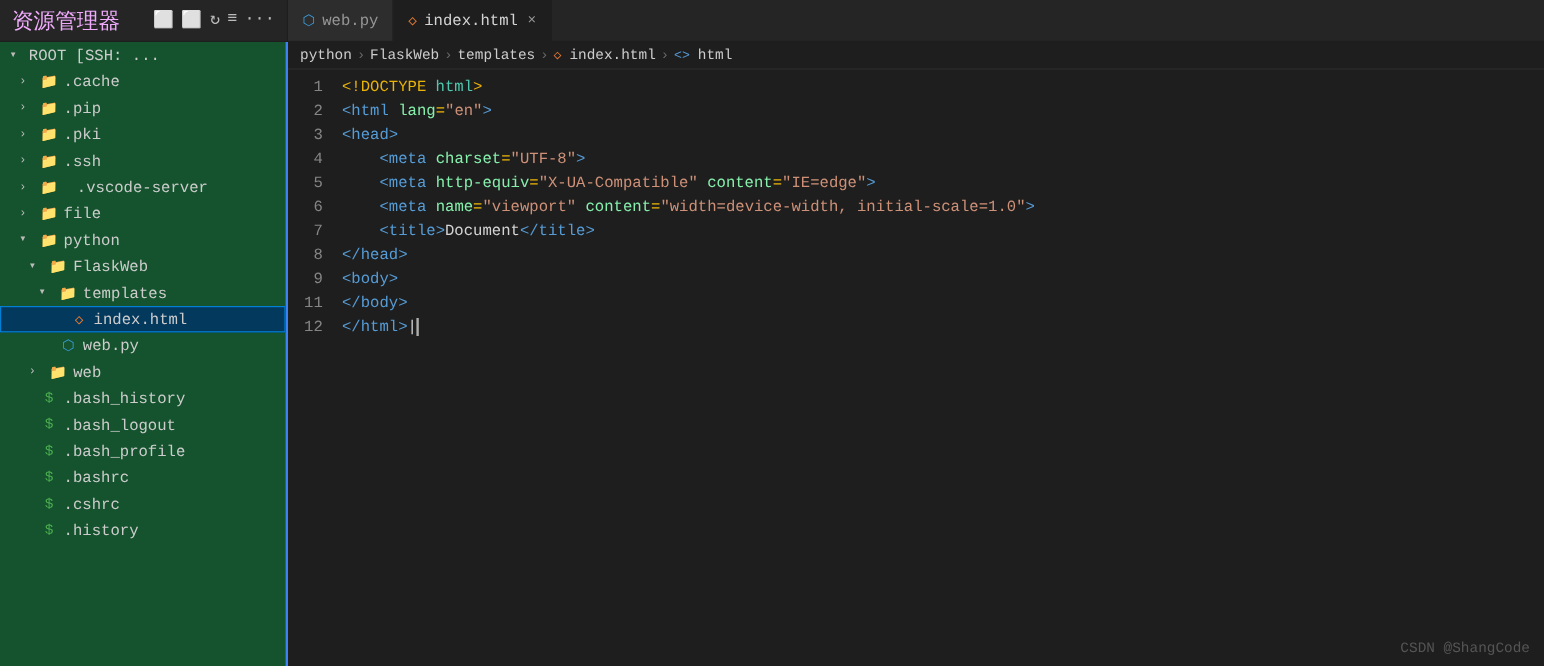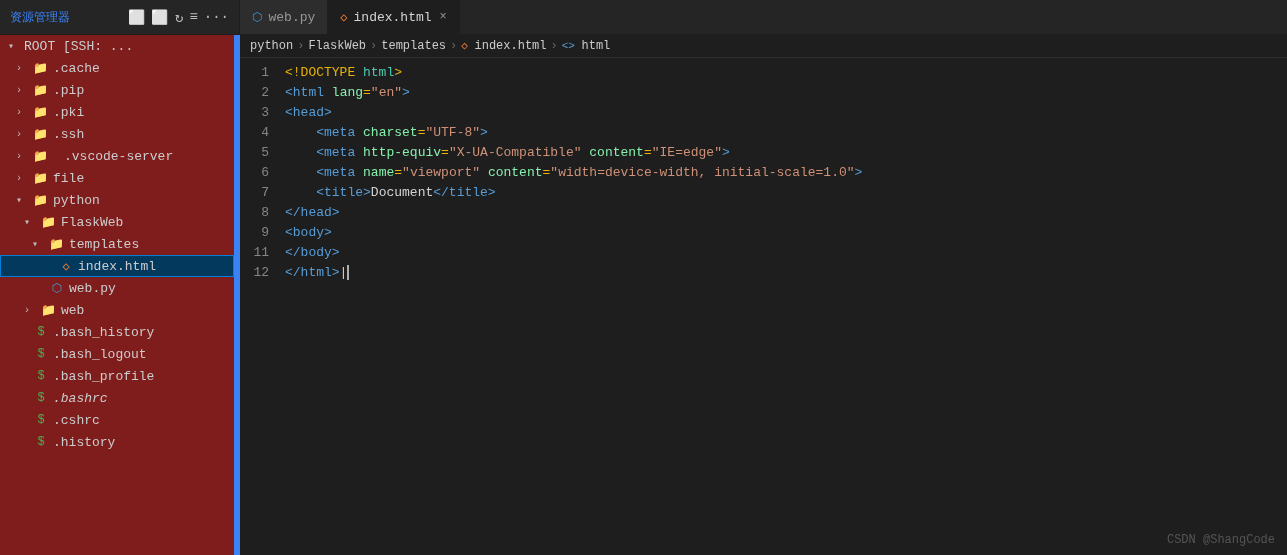--- a/index.html
+++ b/index.html
@@ -27,22 +27,22 @@
     .top-bar-left {
       width: 240px;
       display: flex;
       align-items: center;
       justify-content: space-between;
       padding: 0 10px;
       border-right: 1px solid #1e1e1e;
       height: 100%;
     }
     .top-bar-title {
-      color: #3b82f6;
-      font-size: 12px;
+      color: #f0abfc;
+      font-size: 18px;
     }
     .top-bar-icons {
       display: flex;
       gap: 6px;
       color: #bbb;
     }
     .top-bar-icons span {
       cursor: pointer;
       font-size: 14px;
     }
@@ -81,22 +81,22 @@
     
     .main-content {
       display: flex;
       flex: 1;
       overflow: hidden;
     }
 
     
     .sidebar {
       width: 240px;
-      background: #7f1d1d;
-      border-right: 6px solid #3b82f6;
+      background: #14532d;
+      border-right: 2px solid #3b82f6;
       overflow-y: auto;
       overflow-x: hidden;
       flex-shrink: 0;
     }
     .sidebar::-webkit-scrollbar { width: 6px; }
     .sidebar::-webkit-scrollbar-track { background: #252526; }
     .sidebar::-webkit-scrollbar-thumb { background: #555; }
 
     .sidebar-item {
       display: flex;
@@ -314,21 +314,21 @@
         <span style="margin-left:3px;">.bash_logout</span>
       </div>
       <div class="sidebar-item indent-1">
         <span class="chevron empty"></span>
         <span class="file-icon icon-dollar">$</span>
         <span style="margin-left:3px;">.bash_profile</span>
       </div>
       <div class="sidebar-item indent-1">
         <span class="chevron empty"></span>
         <span class="file-icon icon-dollar">$</span>
-        <span style="margin-left:3px;font-style:italic;">.bashrc</span>
+        <span style="margin-left:3px;">.bashrc</span>
       </div>
       <div class="sidebar-item indent-1">
         <span class="chevron empty"></span>
         <span class="file-icon icon-dollar">$</span>
         <span style="margin-left:3px;">.cshrc</span>
       </div>
       <div class="sidebar-item indent-1">
         <span class="chevron empty"></span>
         <span class="file-icon icon-dollar">$</span>
         <span style="margin-left:3px;">.history</span>

